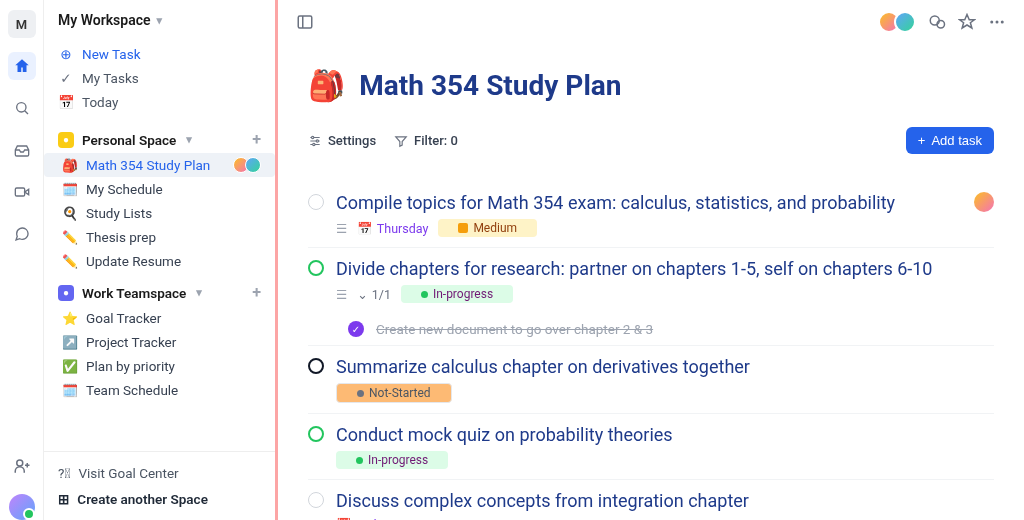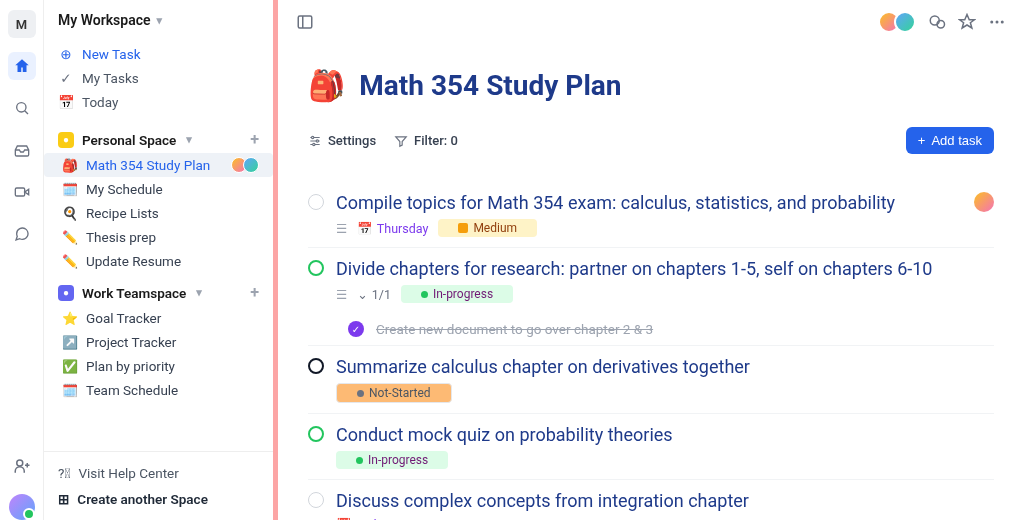--- a/index.html
+++ b/index.html
@@ -5,21 +5,21 @@
 * { box-sizing: border-box; margin: 0; padding: 0; }
 body { font-family: -apple-system, BlinkMacSystemFont, "Segoe UI", Roboto, sans-serif; font-size: 14px; color: #1a1a1a; background: #fff; width: 1024px; height: 520px; overflow: hidden; display: flex; }
 .rail { width: 44px; background: #fff; border-right: 1px solid #eee; display: flex; flex-direction: column; align-items: center; padding-top: 10px; gap: 14px; }
 .rail .box { width: 28px; height: 28px; border-radius: 6px; display: flex; align-items: center; justify-content: center; cursor: pointer; color: #6b7280; }
 .rail .box.m { background: #eef0f3; color: #333; font-weight: 600; font-size: 13px; }
 .rail .box.active { background: #eaf1ff; color: #2563eb; }
 .rail .spacer { flex: 1; }
 .rail .avatar-small { width: 26px; height: 26px; border-radius: 50%; background: linear-gradient(135deg,#c084fc,#60a5fa); position: relative; }
 .rail .avatar-small::after { content:""; position:absolute; bottom:0; right:0; width:8px;height:8px;border-radius:50%;background:#22c55e;border:2px solid #fff; }
 
-.sidebar { width: 234px; border-right: 5px solid #fca5a5; display: flex; flex-direction: column; }
+.sidebar { width: 234px; border-right: 3px solid #fca5a5; display: flex; flex-direction: column; }
 .sb-head { display:flex; align-items:center; gap:6px; padding: 12px 14px 8px; font-weight:600; cursor:pointer; }
 .sb-head .chev { color:#9ca3af; font-size:11px; }
 .sb-section { padding: 6px 0; }
 .sb-link { display:flex; align-items:center; gap:8px; padding: 4px 14px; color:#2563eb; cursor:pointer; font-size:13.5px; }
 .sb-link.plain { color:#4b5563; }
 .sb-link .ic { width:16px; text-align:center; color:#2563eb; }
 .sb-link.plain .ic { color:#6b7280; }
 
 .sb-group-head { display:flex; align-items:center; gap:8px; padding: 10px 14px 4px; font-weight:600; font-size:13.5px; cursor:pointer; }
 .sb-group-head .sq { width:16px;height:16px;border-radius:4px;display:flex;align-items:center;justify-content:center;font-size:10px;color:#fff; }
@@ -162,21 +162,21 @@
         <span class="av"></span>
         <span class="av" style="background:linear-gradient(135deg,#60a5fa,#34d399)"></span>
       </span>
     </div>
   <div class="sb-item">
       <span class="emoji">🗓️</span>
       <span>My Schedule</span>
     </div>
   <div class="sb-item">
       <span class="emoji">🍳</span>
-      <span>Recipe Lists</span>
+      <span>Study Lists</span>
     </div>
   <div class="sb-item">
       <span class="emoji">✏️</span>
       <span>Thesis prep</span>
     </div>
   <div class="sb-item">
       <span class="emoji">✏️</span>
       <span>Update Resume</span>
     </div>
 
@@ -199,21 +199,21 @@
       <span>Plan by priority</span>
     </div>
   <div class="sb-item">
       <span class="emoji">🗓️</span>
       <span>Team Schedule</span>
     </div>
 
   <div class="sb-footer">
     <div class="row">
         <span>?⃝</span>
-        <span>Visit Help Center</span>
+        <span>Visit Goal Center</span>
       </div>
     <div class="row bold">
         <span>⊞</span>
         <span>Create another Space</span>
       </div>
   </div>
 </div>
 
 <div class="main">
   <div class="topbar">

